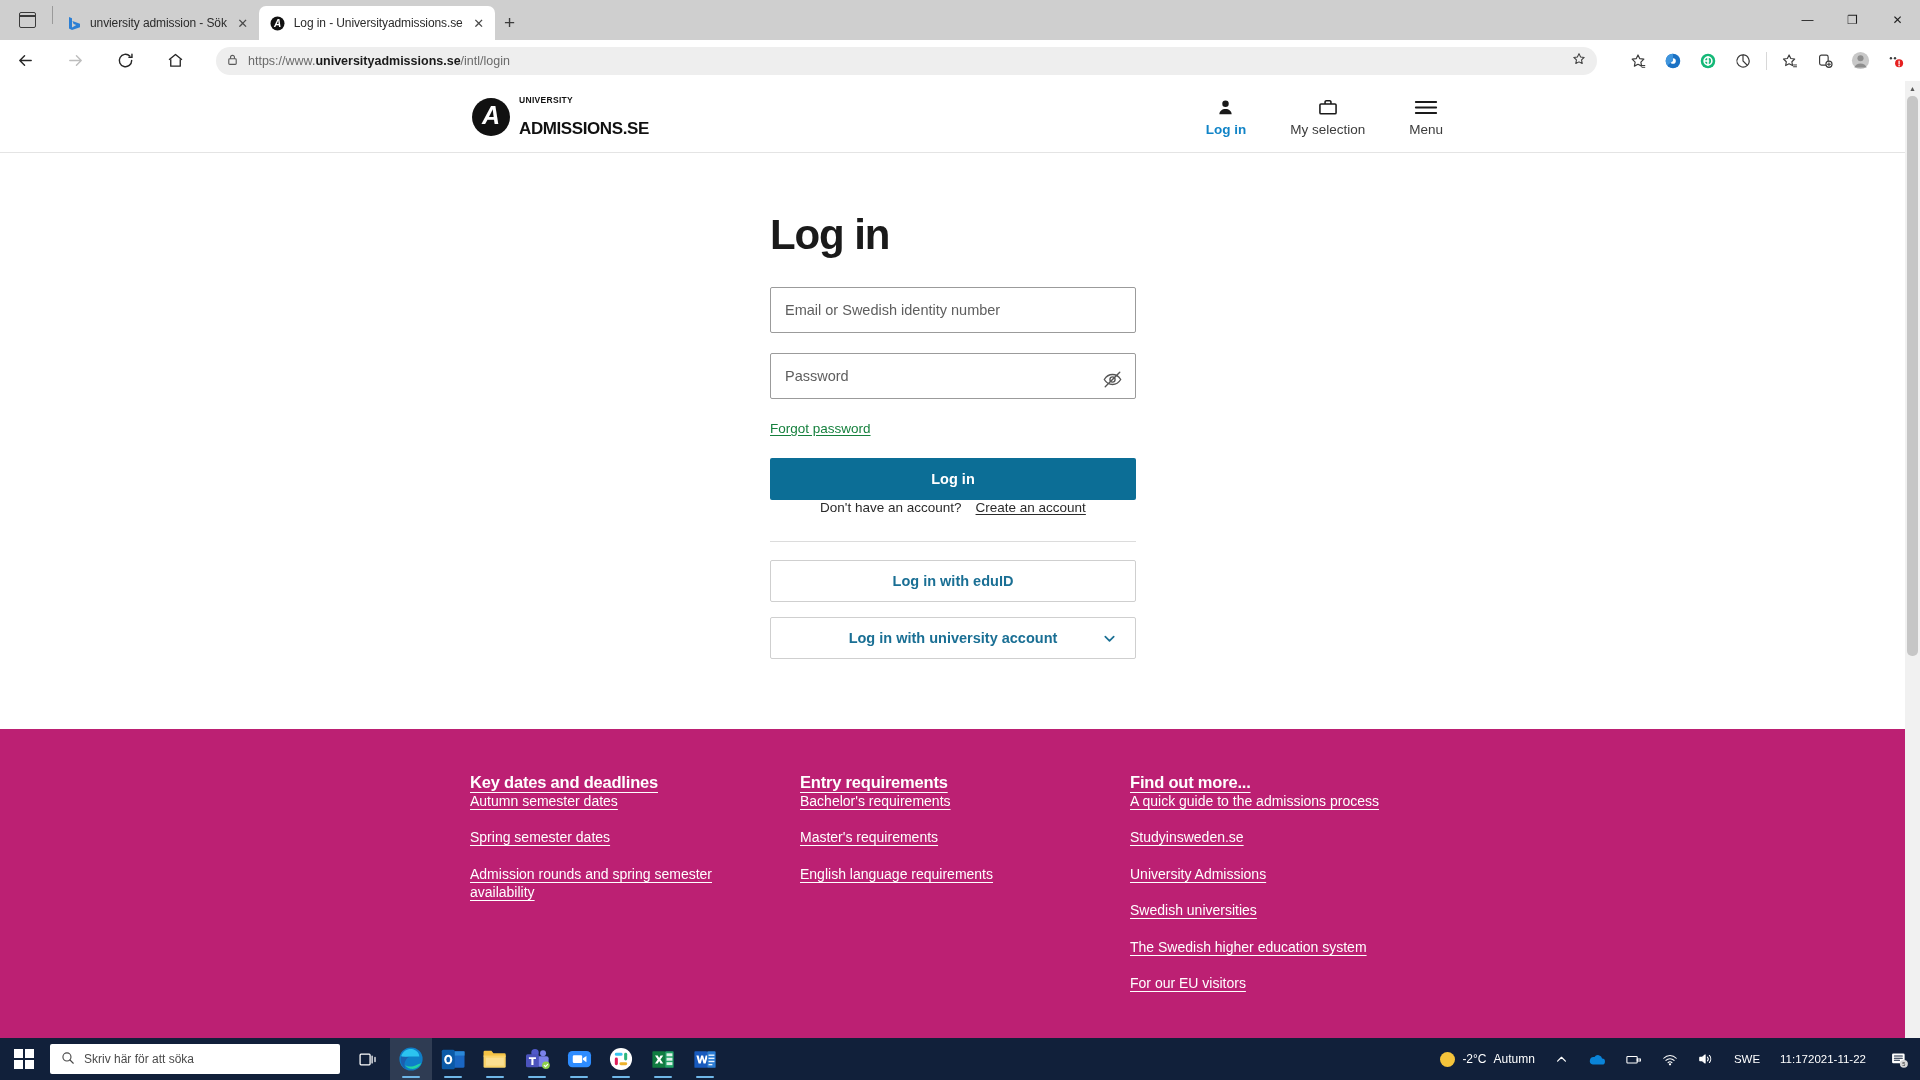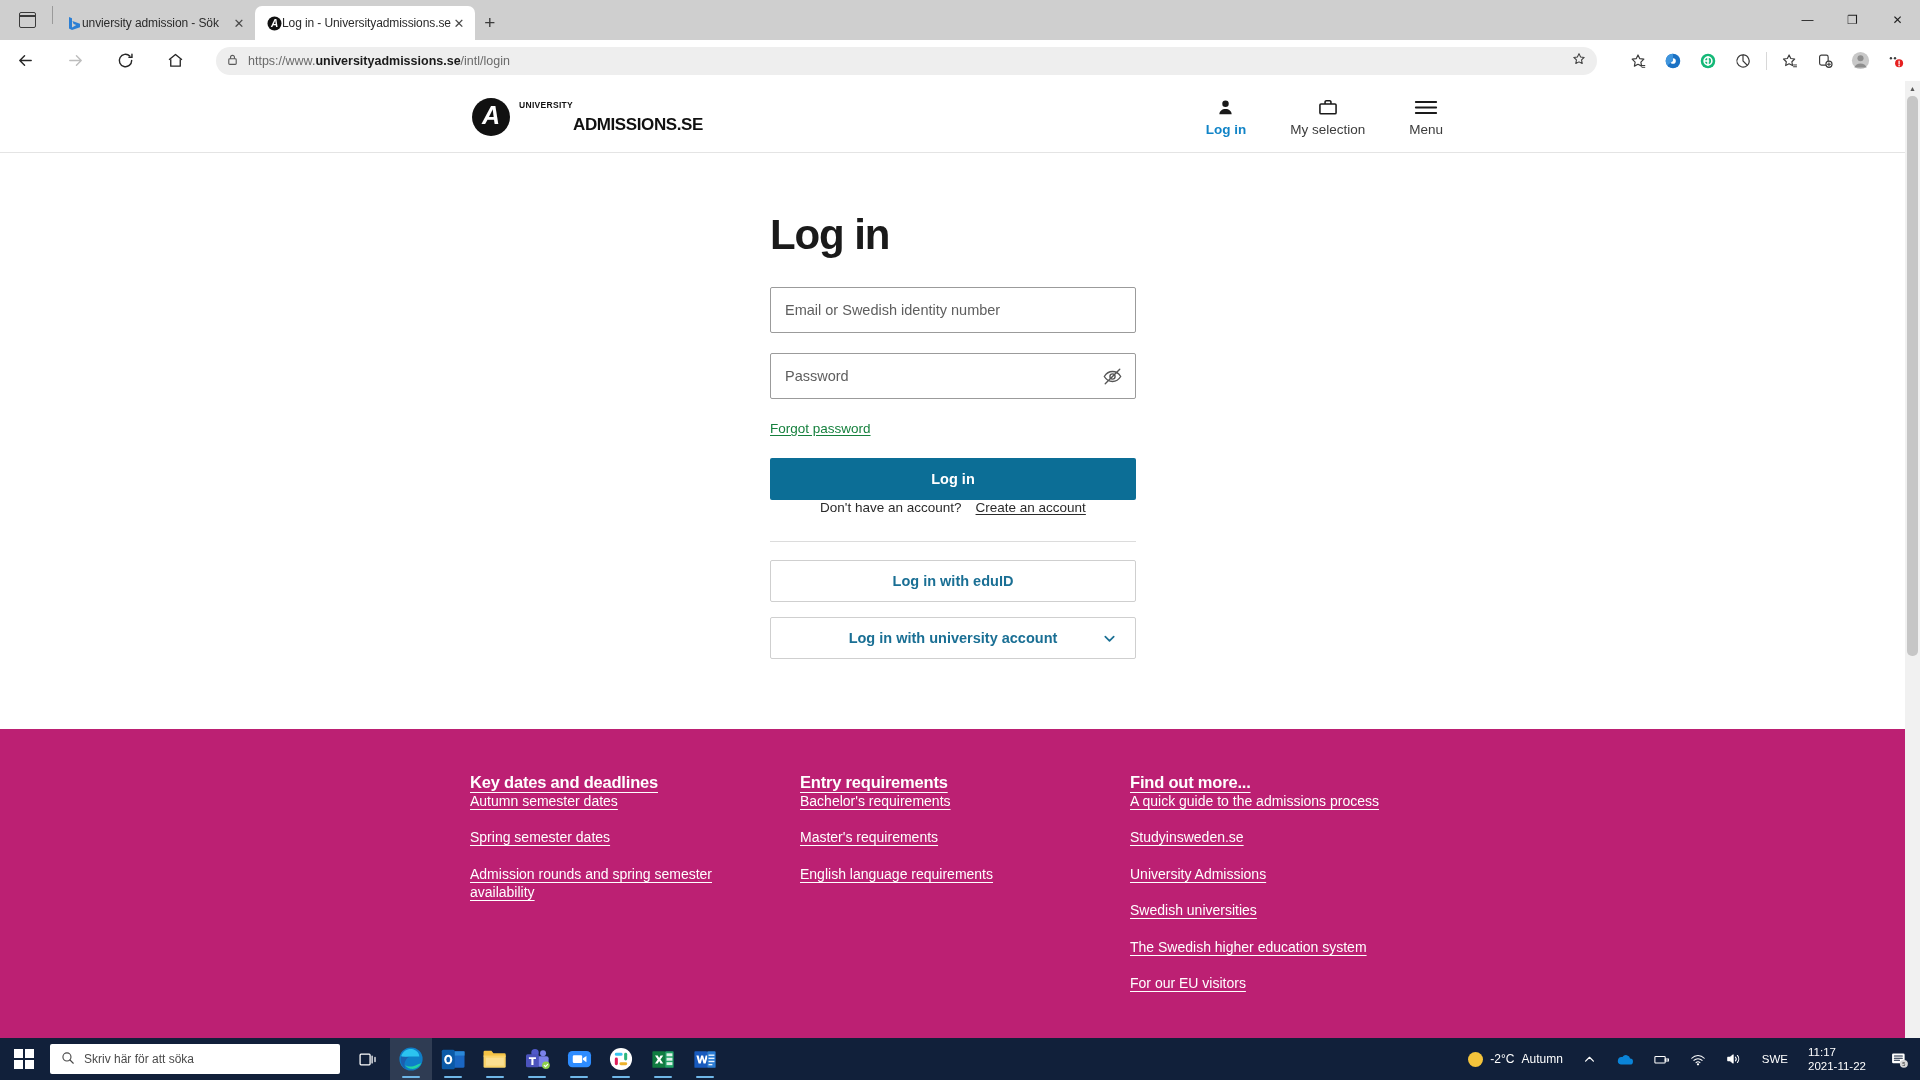--- a/index.html
+++ b/index.html
@@ -21,21 +21,21 @@
     width: 46px; height: 40px;
     display: flex; align-items: center; justify-content: center;
   }
   .tab-icon-box { width: 17px; height: 16px; border: 1.6px solid #3b3b3b; border-radius: 2px; position: relative; }
   .tab-icon-box::after { content:""; position:absolute; left:0; right:0; top:2px; height:1.6px; background:#3b3b3b; }
   .tab-sep { width: 1px; height: 18px; background: #9a9a9a; align-self: center; margin: 0 2px 10px 2px; }
 
   .tab {
     height: 34px; display: flex; align-items: center;
     padding: 0 8px 0 11px; border-radius: 7px 7px 0 0;
-    font-size: 12px; color: #2b2b2b; gap: 0;
+    font-size: 12px; color: #2b2b2b; gap: 8px;
     max-width: 250px; min-width: 200px; position: relative;
   }
   .tab.inactive { background: transparent; }
   .tab.active { background: #ffffff; }
   .tab-favicon { width: 16px; height: 16px; flex: 0 0 16px; display:flex; align-items:center; justify-content:center; }
   .tab-title {
     flex: 1 1 auto; white-space: nowrap; overflow: hidden;
     text-overflow: ellipsis; font-size: 12px; letter-spacing: -0.1px;
   }
   .tab-close { width: 16px; height: 16px; flex:0 0 16px; display:flex; align-items:center; justify-content:center; font-size:13px; color:#4a4a4a; }
@@ -73,42 +73,42 @@
     position: relative;
   }
   .logo-wrap { display: flex; align-items: center; gap: 9px; margin-left: 432px; }
   .logo-mark {
     width: 38px; height: 38px; border-radius: 50%;
     background: #111111; color: #ffffff;
     display:flex; align-items:center; justify-content:center;
     font-size: 25px; font-weight: 700; font-style: italic;
     line-height: 1; padding-bottom: 2px;
   }
-  .logo-text { display:flex; flex-direction:row; line-height:1; }
+  .logo-text { display:flex; flex-direction:column; line-height:1; }
   .logo-sm { font-size: 8.5px; font-weight: 700; letter-spacing: 0.3px; color:#111; }
   .logo-lg { font-size: 17px; font-weight: 700; letter-spacing: -0.4px; color:#111; margin-top:15px; }
 
   .header-nav { position:absolute; right: 462px; display: flex; gap: 44px; }
   .nav-item { display:flex; flex-direction:column; align-items:center; gap:4px; }
   .nav-icon { height: 22px; display:flex; align-items:center; justify-content:center; color:#1a1a1a; }
   .nav-label { font-size: 13.5px; color: #3c3c3c; white-space:nowrap; }
   .nav-item.active .nav-label { color: #1184c7; font-weight: 700; }
   .nav-item.active .nav-icon { color: #1a1a1a; }
 
   .main { padding-top: 58px; }
   .form-col { width: 366px; margin-left: 770px; }
 
   .page-title {
     font-size: 42px; font-weight: 700; color: #1a1a1a;
     letter-spacing: -1.1px; margin-bottom: 28px;
   }
 
   .field {
     height: 46px; border: 1px solid #9b9b9b; border-radius: 2px;
-    display: flex; align-items: center; padding: 8px 14px;
+    display: flex; align-items: flex-end; padding: 8px 14px;
     margin-bottom: 20px; background:#fff; position: relative;
   }
   .field input {
     border: none; outline: none; width: 100%; height: 100%;
     font-size: 14.5px; color: #2b2b2b; background: transparent;
     font-family: "Liberation Sans", sans-serif;
   }
   .field input::placeholder { color: #5e5e5e; }
   .eye-btn { position:absolute; right: 12px; display:flex; align-items:center; color:#555; }
 
@@ -181,21 +181,21 @@
     display:flex; align-items:center; gap:9px; padding: 0 11px;
     font-size: 12px; color: #4a4a4a; margin-left: 2px;
   }
   .tb-apps { display:flex; align-items:center; gap: 0; margin-left: 8px; }
   .tb-app { width: 42px; height:42px; display:flex; align-items:center; justify-content:center; position:relative; }
   .tb-app.active { background: rgba(255,255,255,0.13); }
   .tb-app.running::after { content:""; position:absolute; bottom:2px; left:12px; right:12px; height:2.5px; background:#6fb7e8; border-radius:2px; }
   .tray { margin-left:auto; display:flex; align-items:center; gap: 20px; padding-right: 8px; color:#ffffff; font-size:11.5px; }
   .weather { display:flex; align-items:center; gap:7px; font-size:12px; }
   .sun { width:15px; height:15px; border-radius:50%; background:#f5c43b; display:block; }
-  .clock { display:flex; flex-direction:column; align-items:flex-start; line-height:1.25; font-size:11.5px; }
+  .clock { display:flex; align-items:flex-start; line-height:1.25; font-size:11.5px; }
   .tray-icon { display:flex; align-items:center; justify-content:center; color:#fff; }
   .notif { width:26px; height:42px; display:flex; align-items:center; justify-content:center; }
 </style>
 </head>
 <body>
 
 <div class="browser">
 
   <div class="tabstrip">
     <div class="tabstrip-leading">

